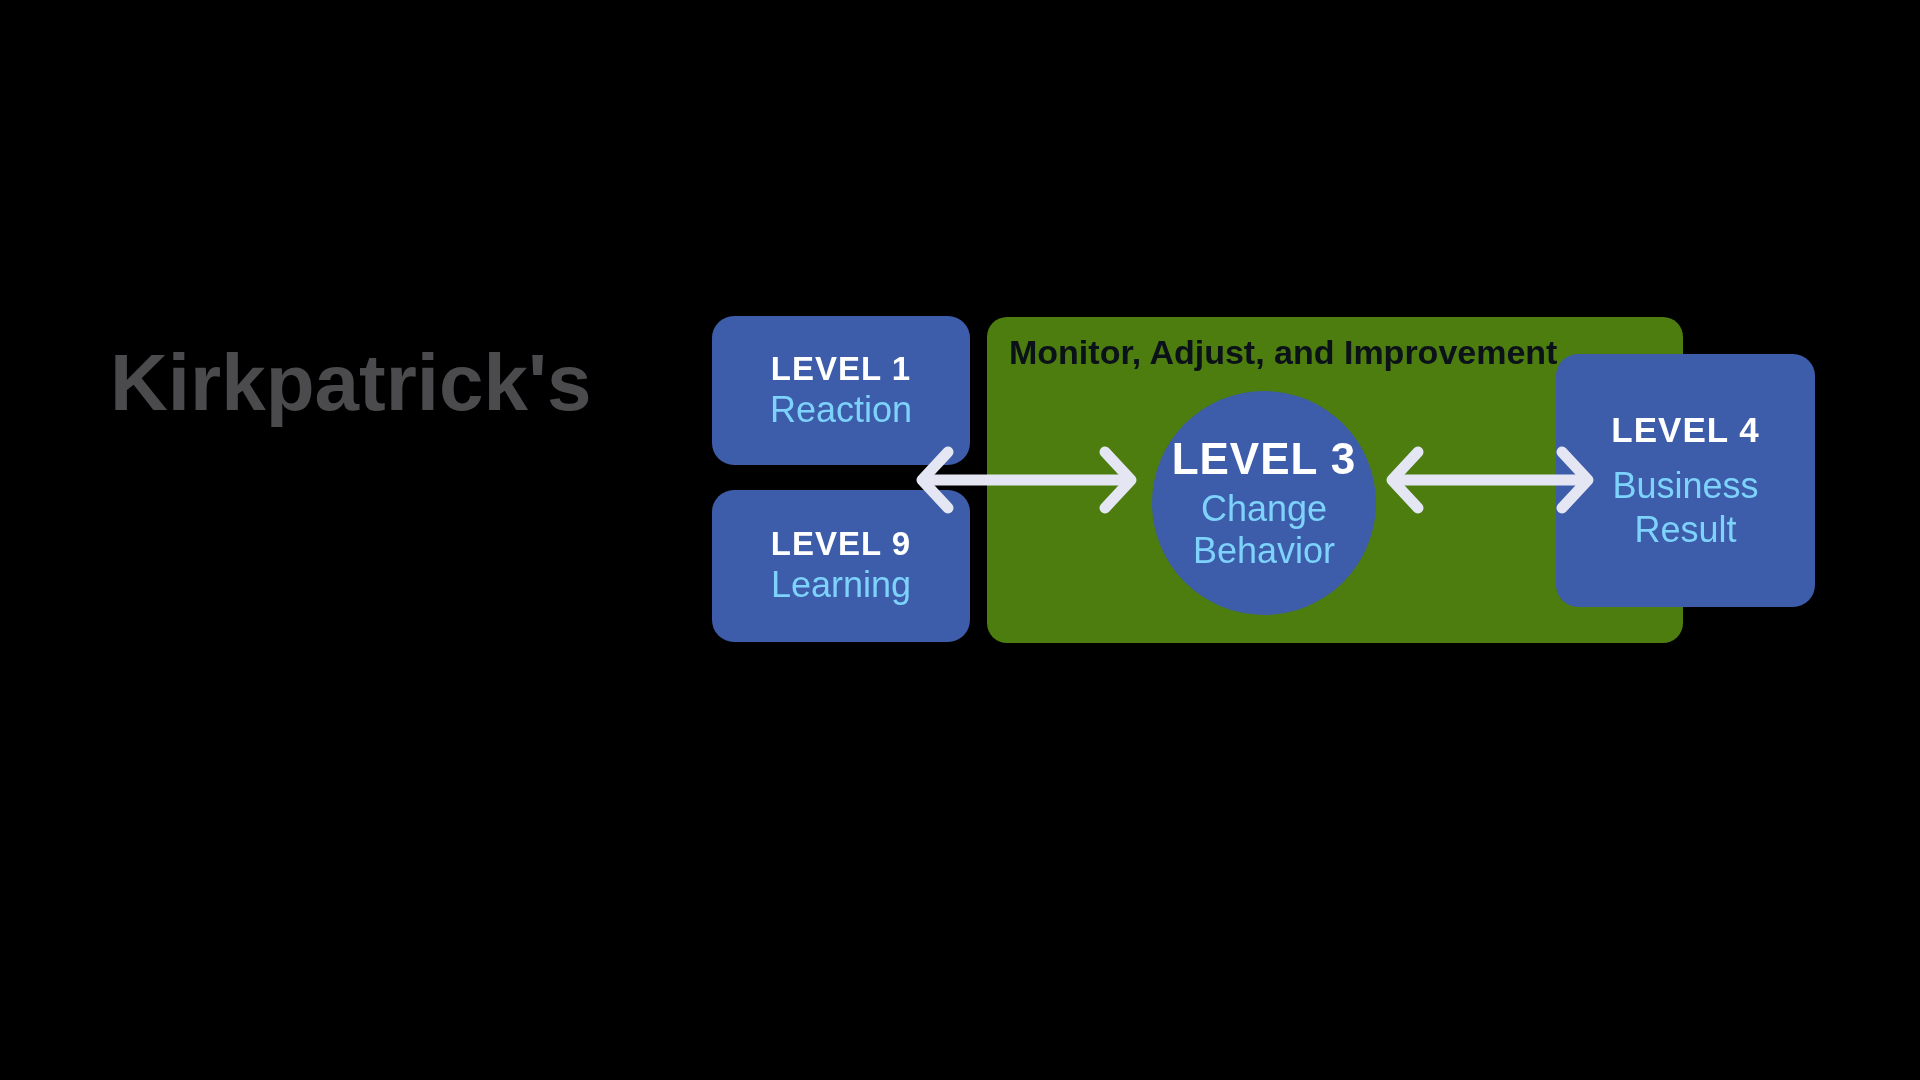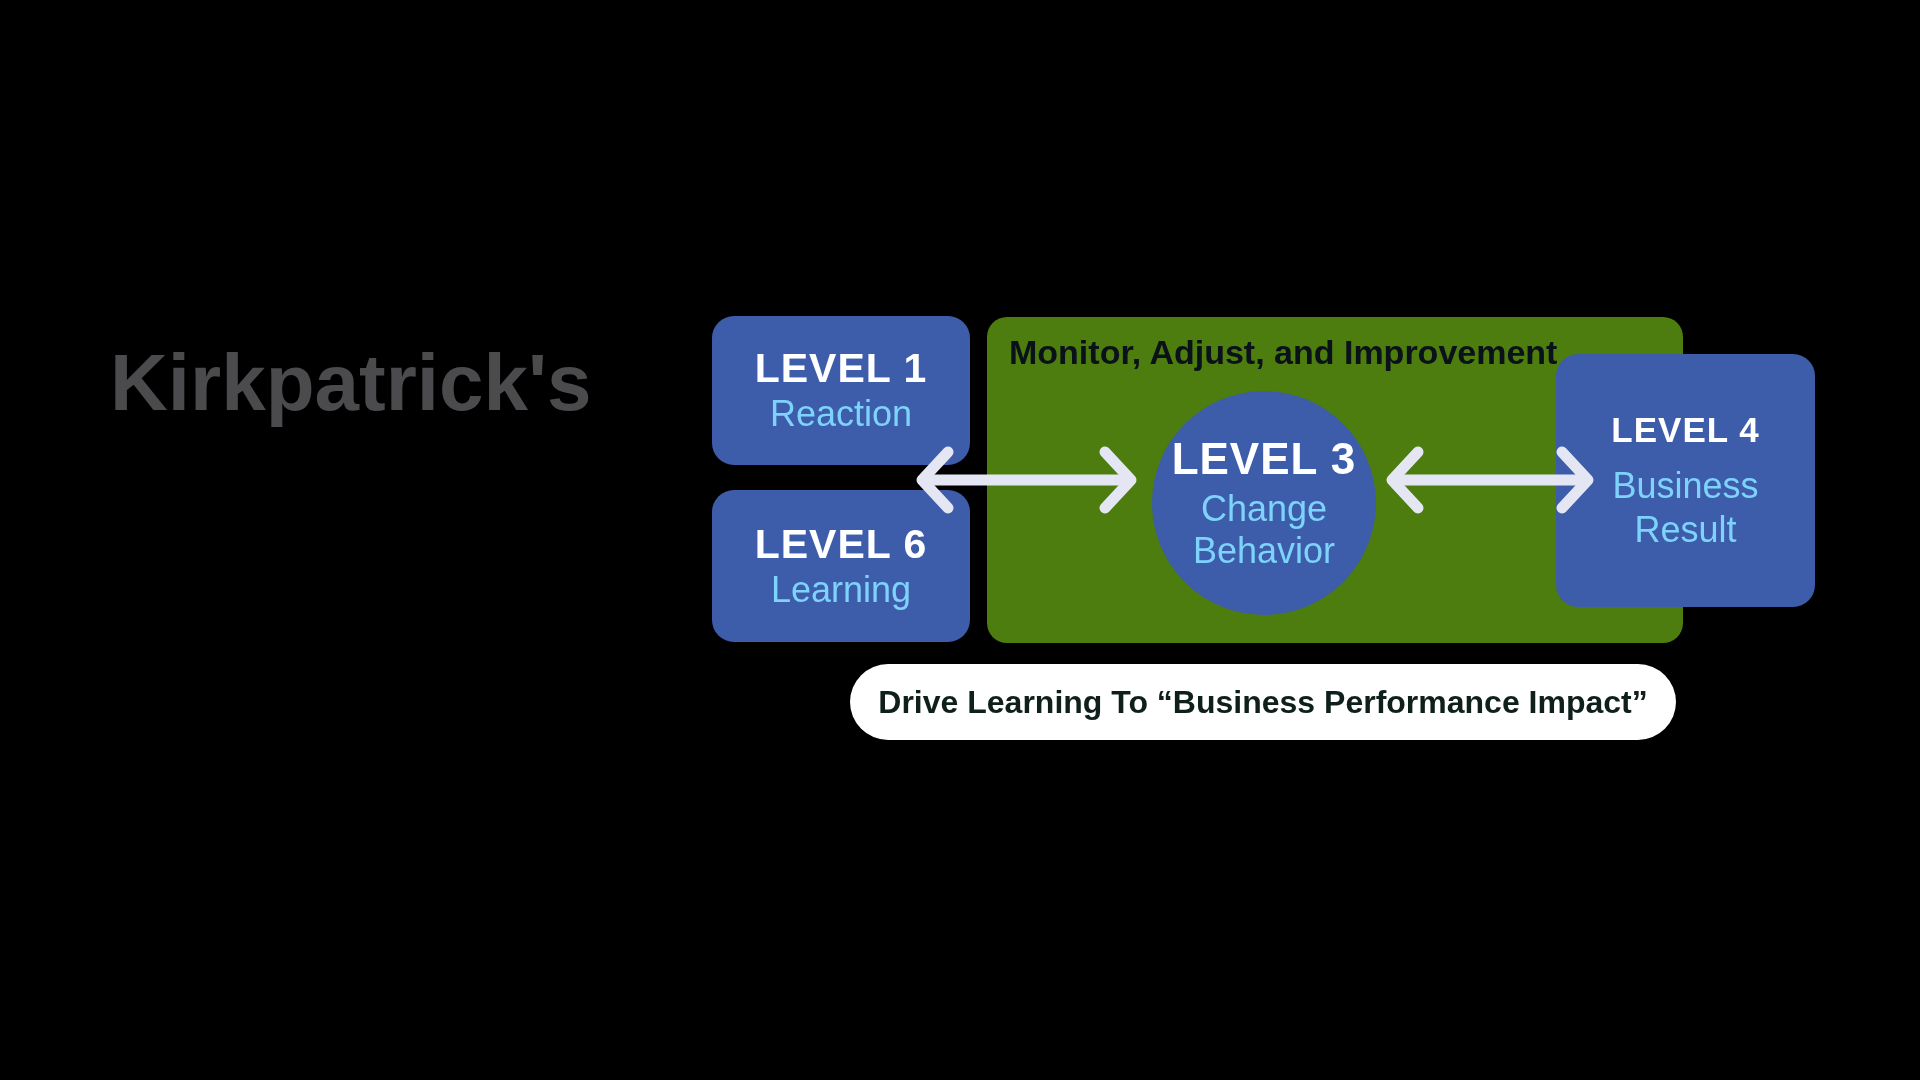--- a/index.html
+++ b/index.html
@@ -64,21 +64,21 @@
     justify-content: center;
     color: #ffffff;
     text-align: center;
     z-index: 2;
   }
   .level-1 { left: 712px; top: 316px; width: 258px; height: 149px; }
   .level-2 { left: 712px; top: 490px; width: 258px; height: 152px; }
   .level-4 { left: 1556px; top: 354px; width: 259px; height: 253px; }
 
   .level-name {
-    font-size: 41px;
+    font-size: 33px;
     font-weight: 700;
     letter-spacing: 1px;
     color: #ffffff;
   }
   .level-desc {
     font-size: 36px;
     font-weight: 400;
     line-height: 44px;
     color: #7dd3fc;
   }
@@ -147,21 +147,21 @@
   <div class="cyan-panel">
     <div class="banner-label">Monitor, Adjust, and Improvement</div>
   </div>
 
   <div class="level-box level-1">
     <div class="level-name">LEVEL 1</div>
     <div class="level-desc">Reaction</div>
   </div>
 
   <div class="level-box level-2">
-    <div class="level-name">LEVEL 6</div>
+    <div class="level-name">LEVEL 9</div>
     <div class="level-desc">Learning</div>
   </div>
 
   <div class="level-circle">
     <div class="level-name">LEVEL 3</div>
     <div class="level-desc">Change</div>
     <div class="level-desc">Behavior</div>
   </div>
 
   <div class="level-box level-4">
@@ -178,17 +178,14 @@
       <path d="M 1105 452 L 1131 480 L 1105 508"></path>
     </g>
 
     <g stroke="#e4e7f3" stroke-width="11" fill="none" stroke-linecap="round" stroke-linejoin="round">
       <path d="M 1418 452 L 1392 480 L 1418 508"></path>
       <path d="M 1400 480 L 1580 480"></path>
       <path d="M 1562 452 L 1588 480 L 1562 508"></path>
     </g>
   </svg>
 
-  <div class="impact-pill">
-    <span class="impact-pill-label">Drive Learning To “Business Performance Impact”</span>
-  </div>
 
 </div>
 
 </body></html>

